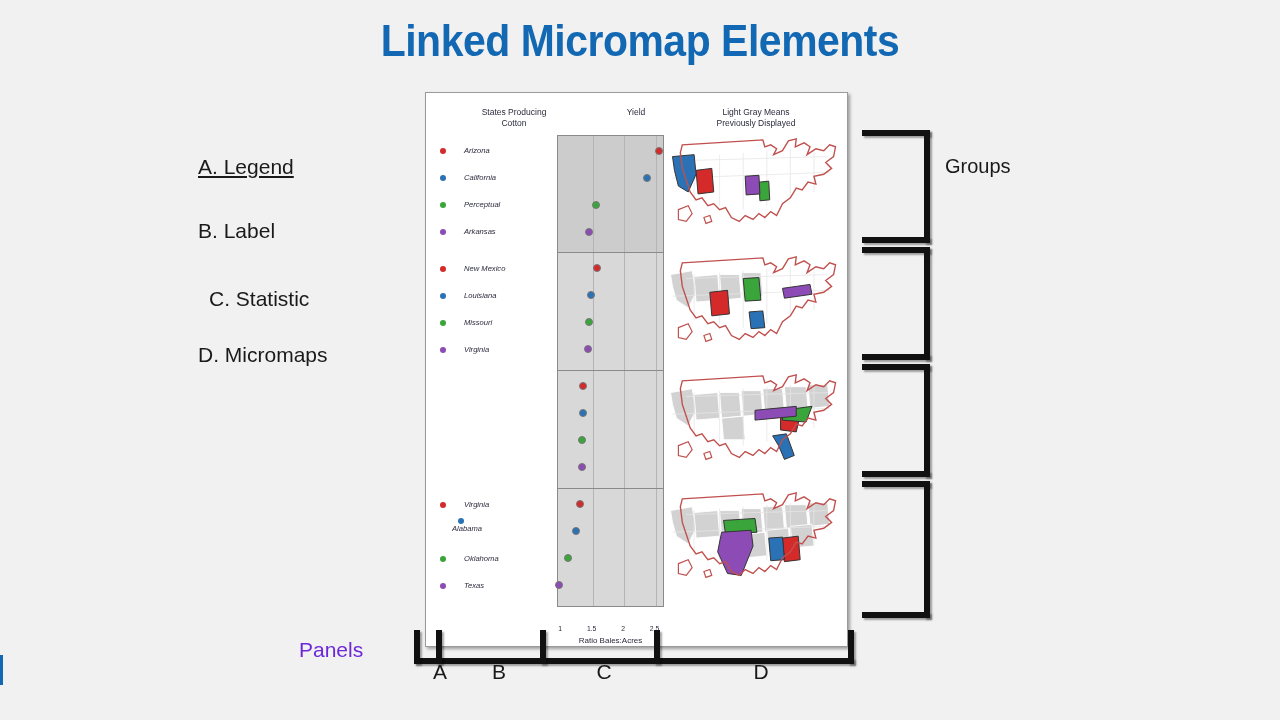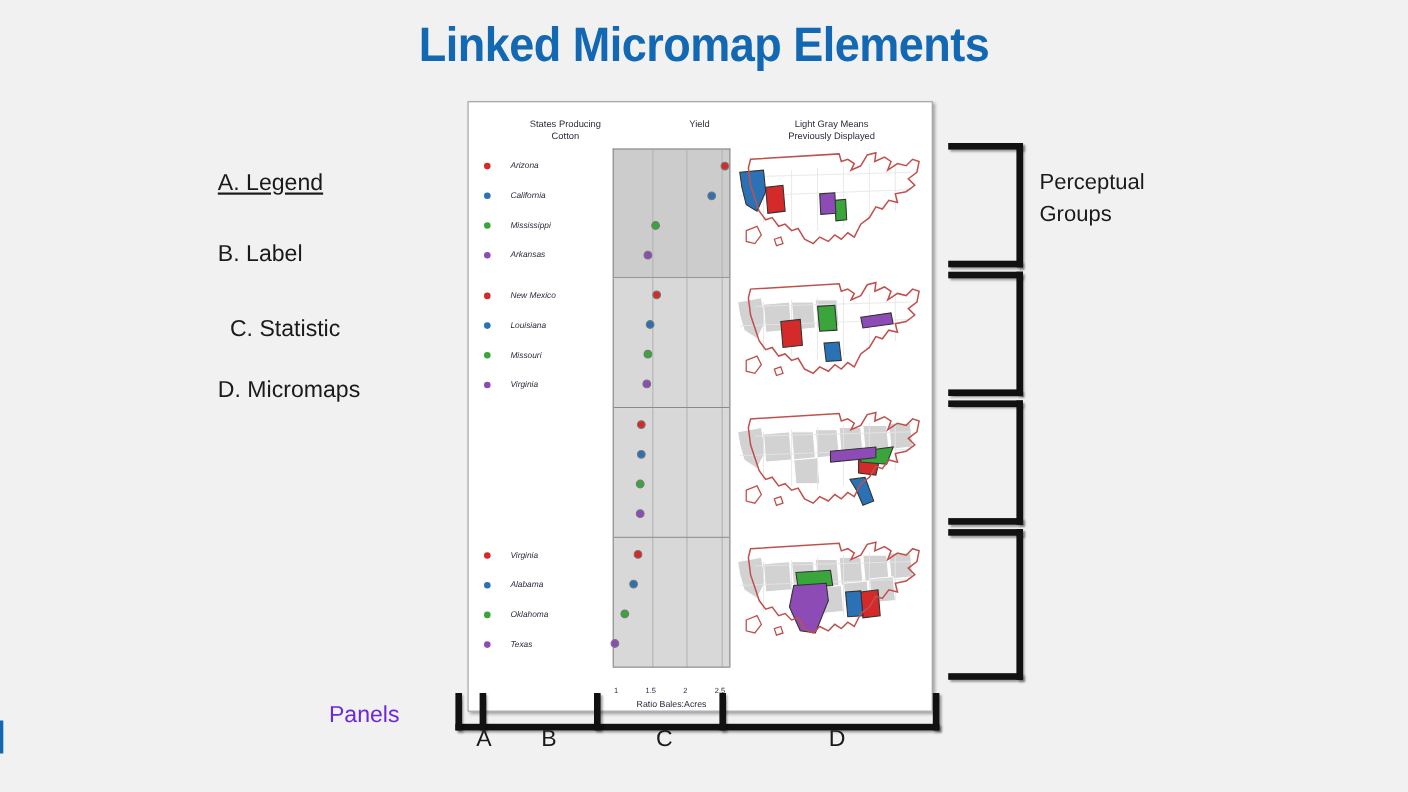--- a/index.html
+++ b/index.html
@@ -265,21 +265,21 @@
             <div class="legend-row" style="top: 2px;">
               <span class="dot" style="background: rgb(212, 42, 42);"></span>
               <span class="state-name">Arizona</span>
             </div>
             <div class="legend-row" style="top: 29px;">
               <span class="dot" style="background: rgb(42, 114, 181);"></span>
               <span class="state-name">California</span>
             </div>
             <div class="legend-row" style="top: 56px;">
               <span class="dot" style="background: rgb(58, 165, 58);"></span>
-              <span class="state-name">Mississippi</span>
+              <span class="state-name">Perceptual</span>
             </div>
             <div class="legend-row" style="top: 83px;">
               <span class="dot" style="background: rgb(141, 75, 181);"></span>
               <span class="state-name">Arkansas</span>
             </div>
           </div>
           <div class="stat-col" style="background: rgb(204, 204, 204);">
             <div class="gridline" style="left: 34.6176px;"></div>
             <div class="gridline" style="left: 66.0882px;"></div>
             <div class="gridline" style="left: 97.5588px;"></div>
@@ -376,21 +376,21 @@
               <path d="M12,76 L22,72 L26,80 L20,88 L12,86 Z M38,84 L44,82 L46,88 L40,90 Z" fill="none" stroke="#c0504d" stroke-width="1.2"></path>
             </svg>
           </div>
         </div>
         <div class="pgroup">
           <div class="legend-col">
             <div class="legend-row" style="top: 2px;">
               <span class="dot" style="background: rgb(212, 42, 42);"></span>
               <span class="state-name">Virginia</span>
             </div>
-            <div class="legend-row" style="top: 29px;">
+            <div class="legend-row" style="top: 29px; flex-direction: column;">
               <span class="dot" style="background: rgb(42, 114, 181);"></span>
               <span class="state-name">Alabama</span>
             </div>
             <div class="legend-row" style="top: 56px;">
               <span class="dot" style="background: rgb(58, 165, 58);"></span>
               <span class="state-name">Oklahoma</span>
             </div>
             <div class="legend-row" style="top: 83px;">
               <span class="dot" style="background: rgb(141, 75, 181);"></span>
               <span class="state-name">Texas</span>
@@ -457,21 +457,20 @@
     <div class="bar-right"></div>
     <div class="bar-bot"></div>
   </div>
   <div class="rbracket" style="left:862px; top:481px; height:137px;">
     <div class="bar-top"></div>
     <div class="bar-right"></div>
     <div class="bar-bot"></div>
   </div>
 
   <div id="pg-label">
-    <div>Perceptual</div>
     <div>Groups</div>
   </div>
 
   <div id="bbracket">
     <div class="bar-bottom"></div>
     <div class="tickup" style="left:0px;   height:34px;"></div>
     <div class="tickup" style="left:22px;  height:34px;"></div>
     <div class="tickup" style="left:126px; height:34px;"></div>
     <div class="tickup" style="left:240px; height:34px;"></div>
     <div class="tickup" style="left:434px; height:34px;"></div>

